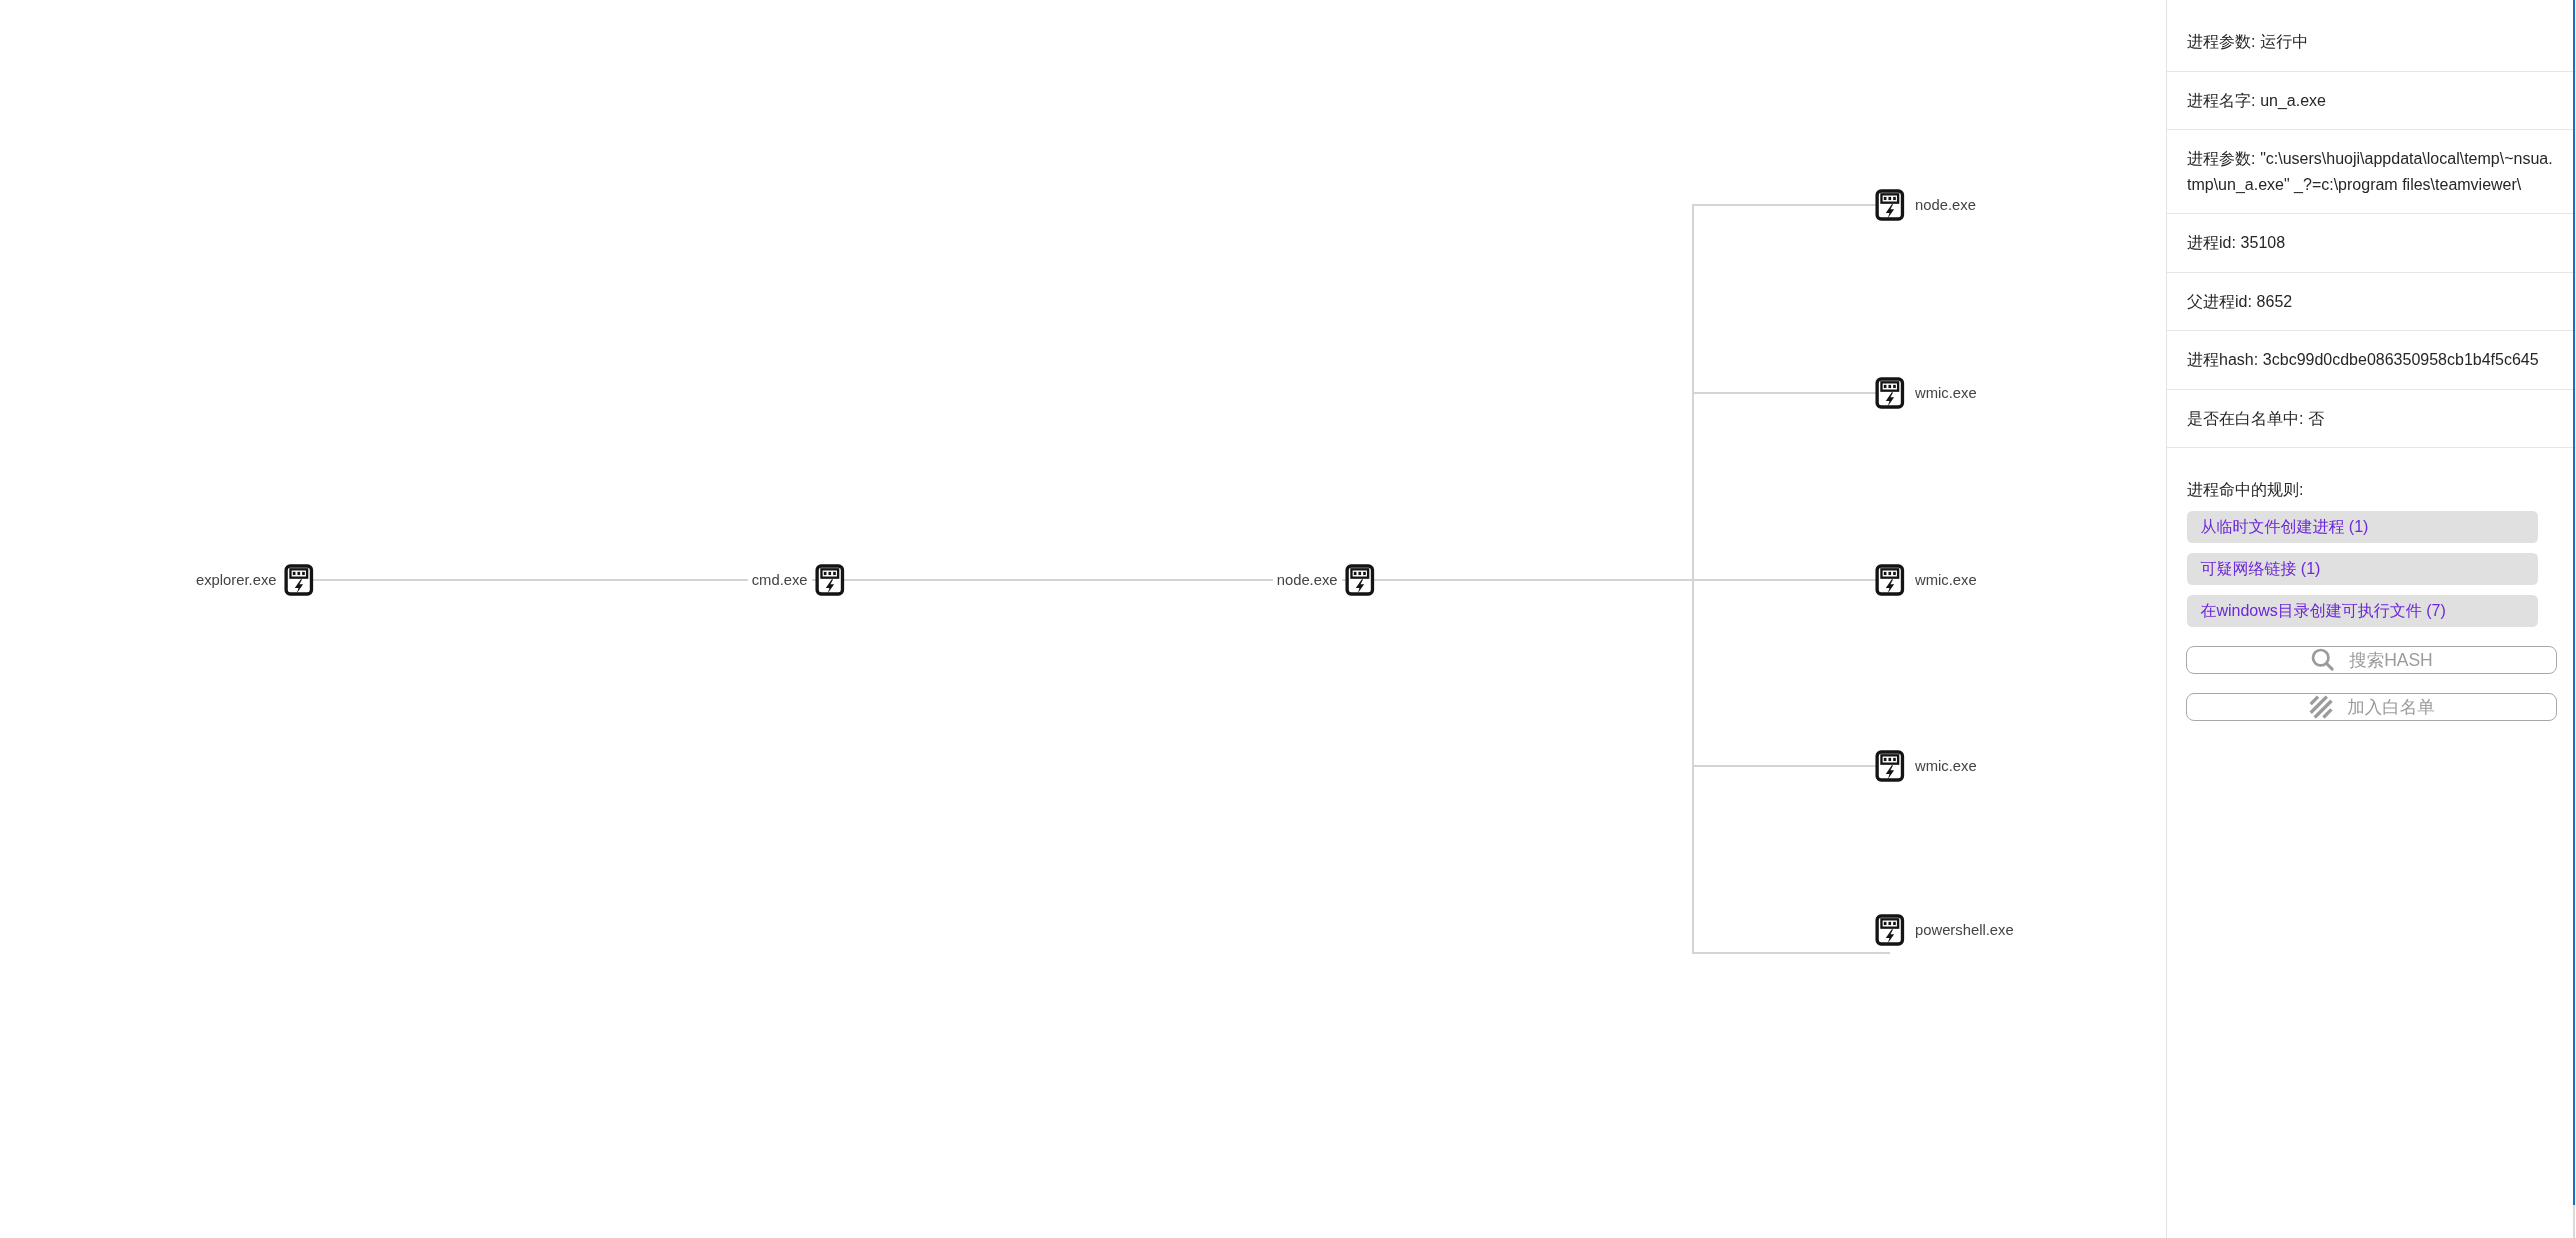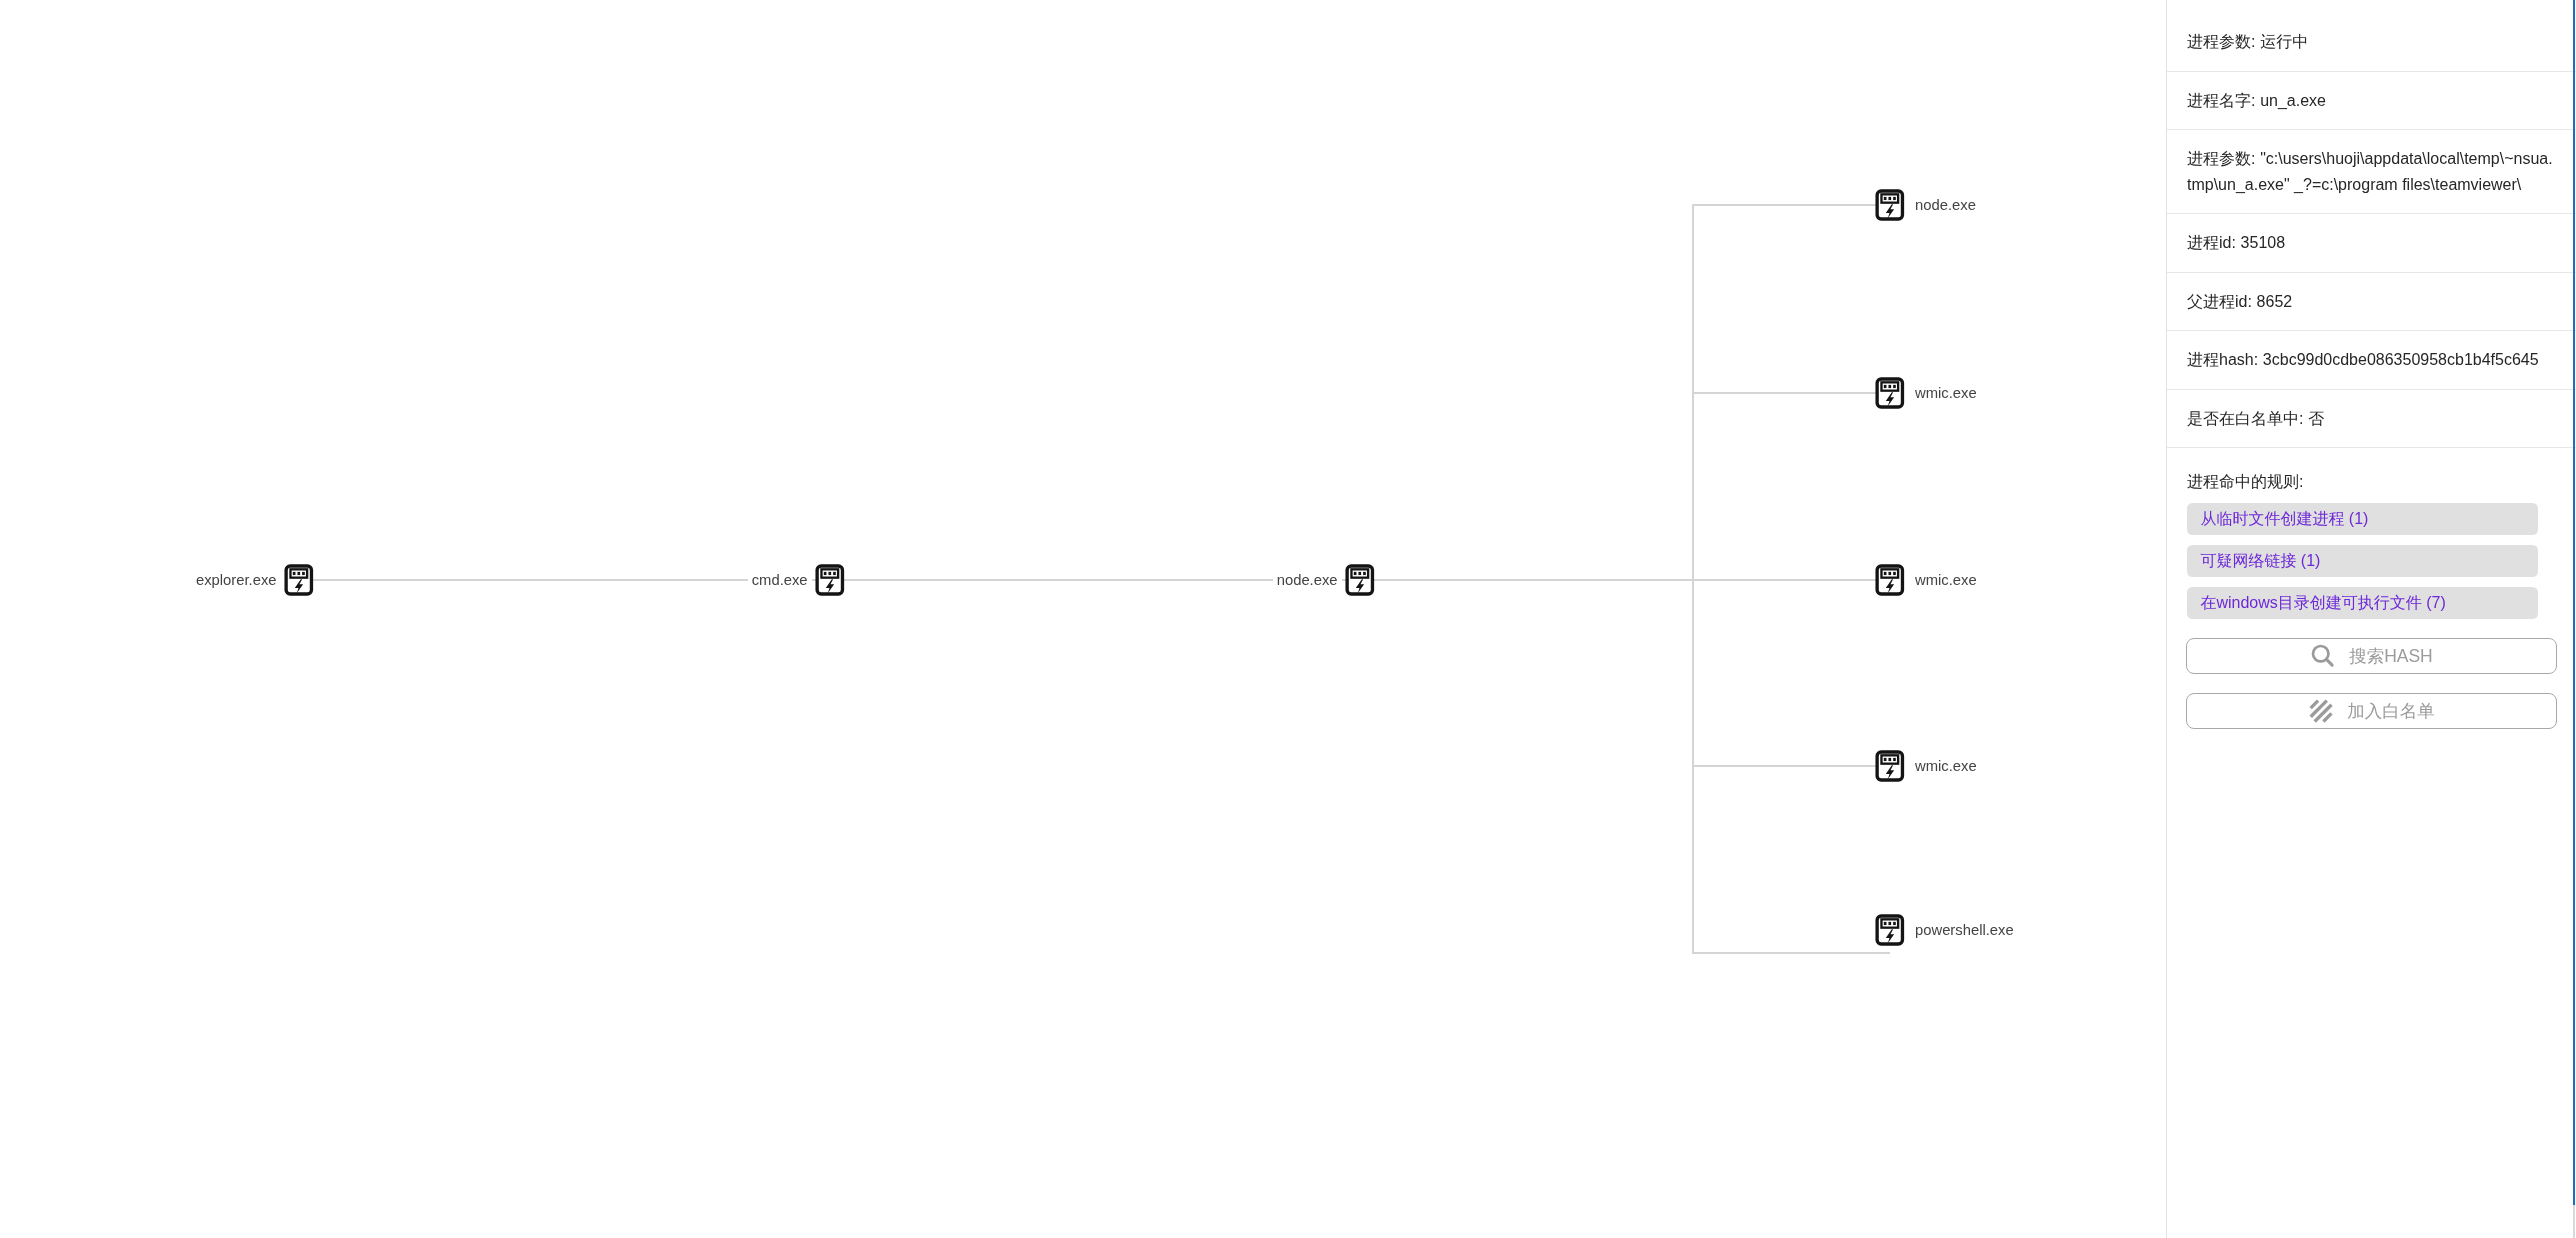--- a/index.html
+++ b/index.html
@@ -50,24 +50,24 @@
     padding:16px 20px;border-bottom:1.3px solid #e6e6e6;
     font-size:16px;line-height:25.5px;overflow-wrap:anywhere;word-break:break-all;
   }
   .drow .val{margin-left:4.7px;text-align:center;}
   .rules{padding:13.4px 20px 0 20px;font-size:16px;line-height:23px;}
   .rule-badge{
     width:324px;height:32px;margin-top:10px;display:flex;align-items:center;
     background:#e0e0e0;border-radius:5.4px;padding:0 13.4px;
     font-size:16px;color:#6d28d9;white-space:nowrap;overflow:hidden;
   }
-  .rules .rules-label{display:block;margin-top:8px;}
+  .rules .rules-label{display:block;margin-top:16px;}
   .actions{padding:0 19px;}
   .abtn{
-    width:100%;height:36px;margin-top:19px;box-sizing:border-box;
+    width:100%;height:28px;margin-top:19px;box-sizing:border-box;
     display:flex;align-items:center;justify-content:center;gap:13.4px;
     background:#fff;border:1.3px solid #a8a8a8;border-radius:8px;
     color:#9b9b9b;font-size:17.5px;cursor:pointer;
     font-family:"Liberation Sans","DejaVu Sans",sans-serif;
   }
   .abtn svg{display:block;}
 
   
   .sb-thumb{position:absolute;top:0;right:1.3px;width:2px;height:1205px;background:#1a6fc4;}
   .sb-track{position:absolute;top:1205px;right:1.3px;bottom:0;width:2px;background:#d9d9d9;}

